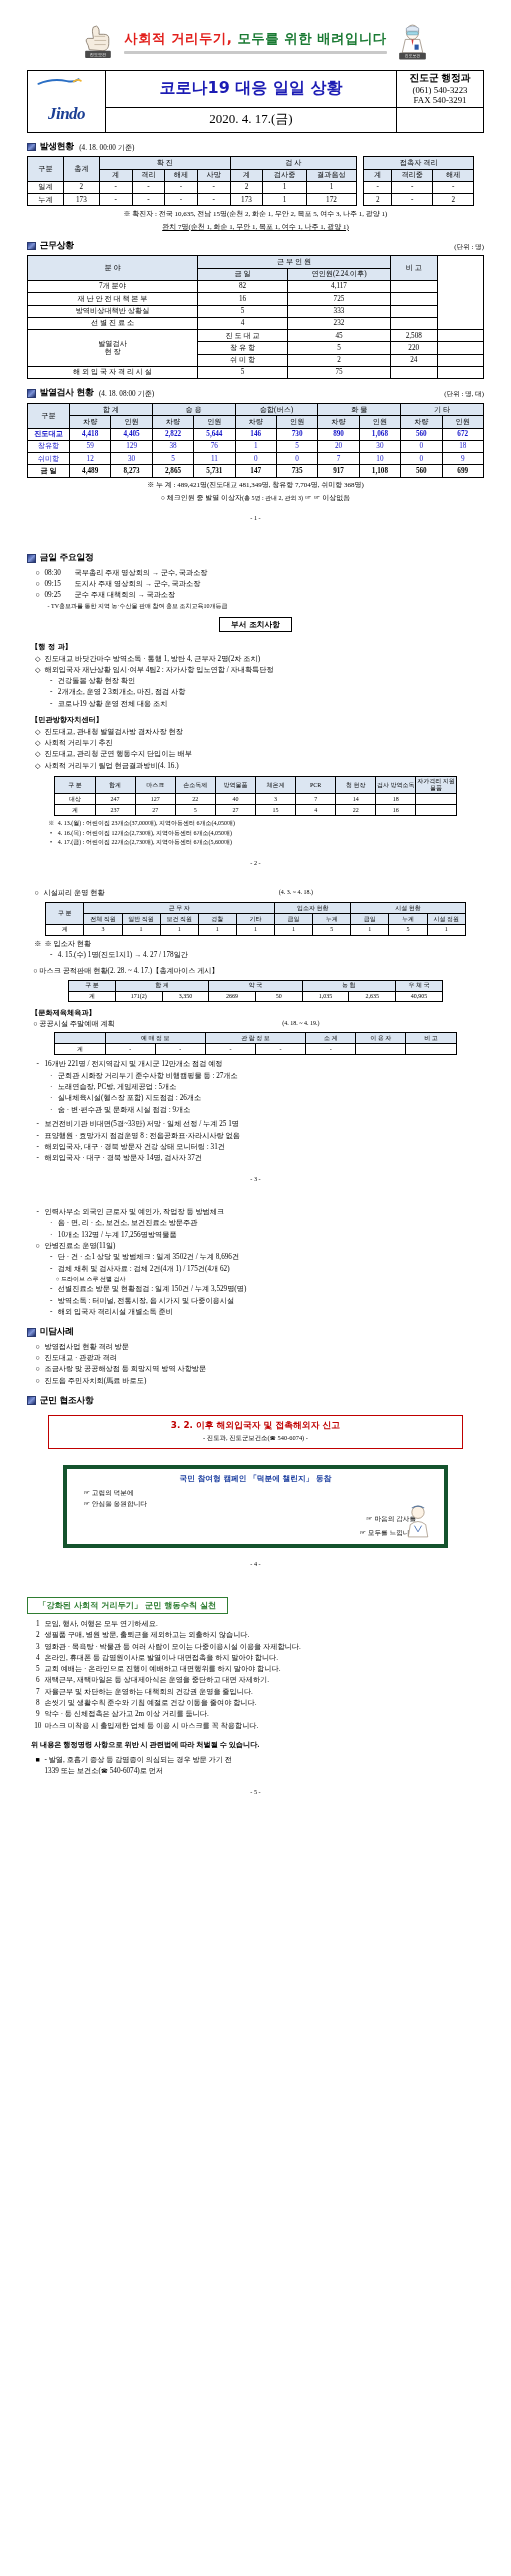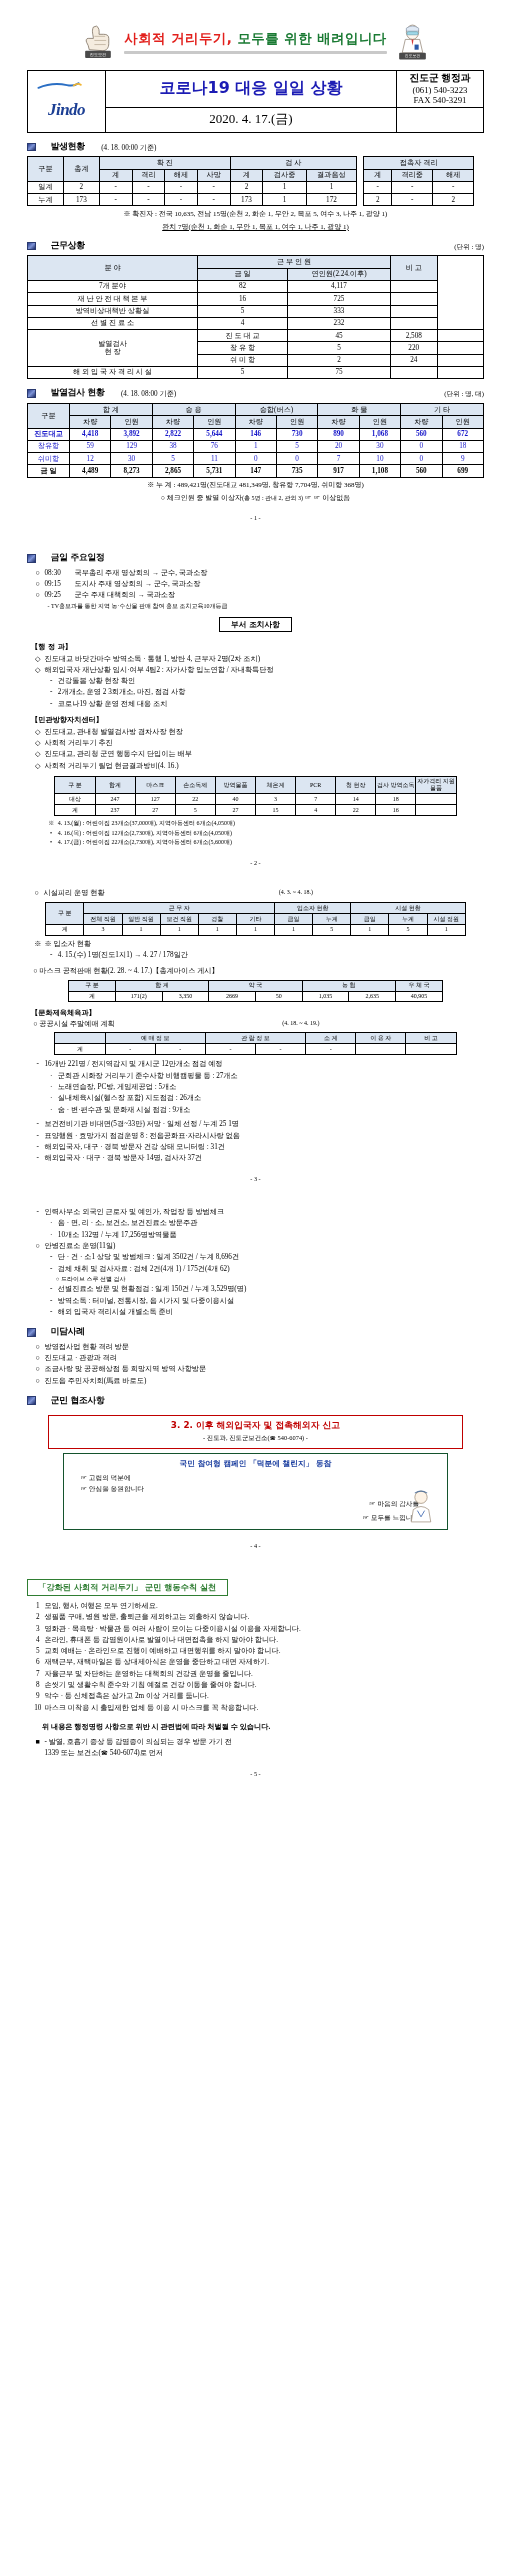--- a/index.html
+++ b/index.html
@@ -54,40 +54,40 @@
     vertical-align:middle;
     padding:1px;
   }
   .logo-cell{width:78px;border-right:1px solid #000 !important;}
   .contact-cell{width:87px;border-left:1px solid #000 !important;}
   .jindo-logo{
     font-family:"Liberation Serif",serif;
     font-style:italic;font-weight:bold;
     font-size:17px;color:#1c3f94;
     letter-spacing:-0.5px;
-    position:relative;display:inline-block;padding-top:14px;
+    position:relative;display:inline-block;padding-top:21px;
   }
   .jindo-swoosh{
     display:block;height:7.7px;margin-bottom:-3.1px;
   }
   .doc-title{
     font-family:"DejaVu Sans","Liberation Sans",sans-serif;
     font-weight:bold;font-size:16px;color:#1c1cb4;
     letter-spacing:0px;padding:3.1px 0 3.1px 0 !important;
     border-bottom:0.5px solid #000;
   }
   .doc-date{
     font-size:13px;padding:2.6px 0 3.1px 0 !important;
   }
   .dept{font-size:9.8px;font-weight:bold;padding-bottom:0.5px;}
   .tel,.fax{font-size:8.8px;line-height:1.18;}
   
   .sec-head{
     margin:8.2px 0 3.6px 0;
-    display:flex;align-items:flex-end;gap:15px;
+    display:flex;align-items:flex-end;gap:4px;
     font-family:"DejaVu Sans","Liberation Sans",sans-serif;
   }
   .sec-sq{
     width:6.7px;height:6.7px;flex:0 0 auto;
     background:linear-gradient(135deg,#2b3f8c 0%,#7d93d6 50%,#1d2c66 100%);
     border:0.5px solid #2a3a70;margin-bottom:1.5px;
   }
   .sec-title{font-size:8.8px;font-weight:bold;letter-spacing:-0.3px;}
   .sec-sub{font-family:"Liberation Serif",serif;font-size:7.2px;font-weight:normal;margin-left:1.5px;}
   .unit{
@@ -148,22 +148,22 @@
     margin:8.2px 20.6px 0 20.6px;
     padding:4.1px 5.2px 5.2px 5.2px;
     text-align:center;
   }
   .redbox .rb-title{
     font-family:"DejaVu Sans","Liberation Sans",sans-serif;
     color:#c00000;font-weight:bold;font-size:8.8px;
   }
   .redbox .rb-sub{font-size:6.4px;margin-top:2.1px;}
   .bluebox{
-    border:1px solid #14532d;
-    margin:4px 36px 0 36px;
+    border:4px solid #14532d;
+    margin:16px 36px 0 36px;
     padding:5.2px 7.2px 6.2px 7.2px;
     position:relative;
   }
   .bluebox .bb-title{
     text-align:center;color:#1c3fa0;font-weight:bold;
     font-family:"DejaVu Sans","Liberation Sans",sans-serif;
     font-size:7.7px;margin-bottom:4.1px;
   }
   .bb-line{font-size:6.7px;line-height:1.6;margin-left:9.3px;}
   .bb-sign{text-align:right;font-size:6.7px;margin-top:5.2px;margin-right:20.6px;}
@@ -450,21 +450,21 @@
       <th>차량</th>
       <th>인원</th>
       <th>차량</th>
       <th>인원</th>
       <th>차량</th>
       <th>인원</th>
     </tr>
     <tr>
       <td class="bluebold">진도대교</td>
       <td class="bluebold num">4,418</td>
-      <td class="bluebold num">3,892</td>
+      <td class="bluebold num">4,405</td>
       <td class="bluebold num">2,822</td>
       <td class="bluebold num">5,644</td>
       <td class="bluebold num">146</td>
       <td class="bluebold num">730</td>
       <td class="bluebold num">890</td>
       <td class="bluebold num">1,068</td>
       <td class="bluebold num">560</td>
       <td class="bluebold num">672</td>
     </tr>
     <tr>
@@ -946,21 +946,21 @@
     <div class="bl-row">
         <span class="bl-mark">9</span>
         <span class="bl-txt">악수 · 등 신체접촉은 삼가고 2m 이상 거리를 둡니다.</span>
       </div>
     <div class="bl-row">
         <span class="bl-mark">10</span>
         <span class="bl-txt">마스크 미착용 시 출입제한 업체 등 이용 시 마스크를 꼭 착용합니다.</span>
       </div>
   </div>
 
-  <div style="margin-top:8.2px;font-weight:bold;font-size:7.2px;text-align:left;margin-left:15px">위 내용은 행정명령 사항으로 위반 시 관련법에 따라 처벌될 수 있습니다.</div>
+  <div style="margin-top:8.2px;font-weight:bold;font-size:7.2px;text-align:left;margin-left:4px">위 내용은 행정명령 사항으로 위반 시 관련법에 따라 처벌될 수 있습니다.</div>
 
   <div class="blist" style="margin-top:5.2px">
     <div class="bl-row">
       <span class="bl-mark">■</span>
       <span class="bl-txt" style="white-space:pre-line">- 발열, 호흡기 증상 등 감염증이 의심되는 경우 방문 가기 전
 1339 또는 보건소(☎ 540-6074)로 먼저</span>
     </div>
   </div>
 
   <div class="pg">- 5 -</div>

